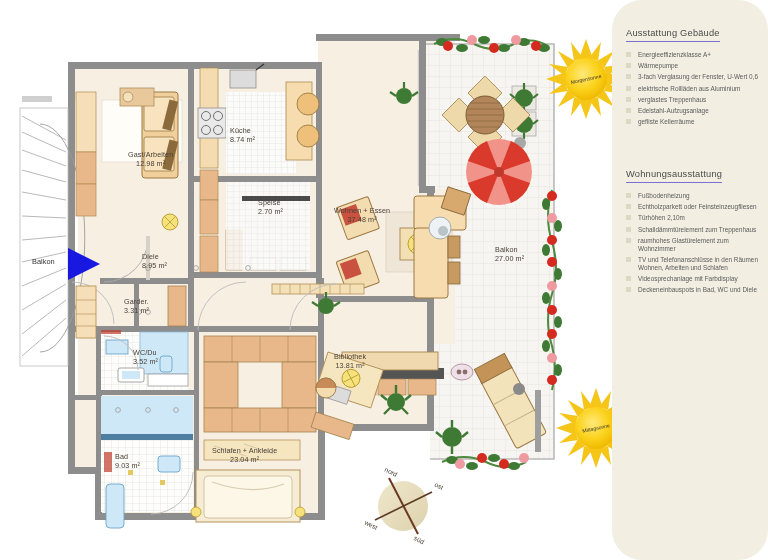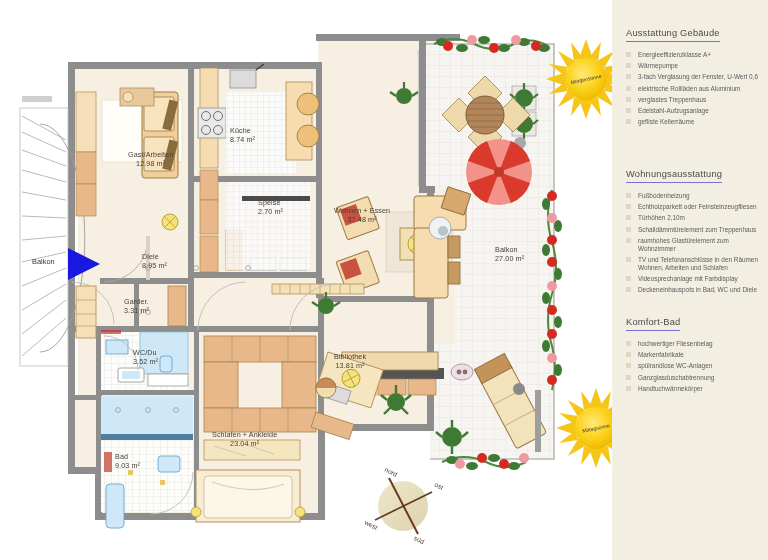--- a/index.html
+++ b/index.html
@@ -8,21 +8,21 @@
 
   
   #plan{position:absolute;left:0;top:0;width:612px;height:560px;background:#ffffff;}
   .svgwrap{position:absolute;left:0;top:0;}
 
   .rlabel{position:absolute;font-size:7.2px;line-height:9px;color:#4a4038;white-space:nowrap;letter-spacing:.1px;}
   .rlabel .nm{display:block;}
   .rlabel .ar{display:block;text-align:center;}
 
   
-  #sidebar{position:absolute;left:612px;top:0;width:156px;height:560px;background:#f2eee2;}
+  #sidebar{position:absolute;left:612px;top:0;width:156px;height:560px;background:#f2eee2;border-radius:30px;}
   .sec{position:absolute;left:14px;width:140px;}
   .sec h3{margin:0 0 4px 0;font-size:9.3px;font-weight:400;color:#4b4b4b;letter-spacing:.2px;
           padding-bottom:3px;border-bottom:1.4px solid #7b6fcf;display:inline-block;}
   .sec ul{list-style:none;margin:5px 0 0 0;padding:0;}
   .sec li{position:relative;padding-left:12px;margin-bottom:3.4px;font-size:6.4px;line-height:7.8px;color:#5b5b5b;}
   .sec li::before{content:"";position:absolute;left:0;top:1px;width:5px;height:5px;background:#ddd8c4;}
 
   .suntxt{font-size:5.1px;fill:#3d3228;font-family:"Liberation Sans",sans-serif;}
   .compasstxt{font-size:6.6px;fill:#4a3f33;font-family:"Liberation Sans",sans-serif;}
   .eingang{position:absolute;font-size:7.4px;color:#333;}
@@ -550,21 +550,21 @@
       <span class="ar">3.31 m²</span>
     </div>
     <div class="rlabel" style="left:133px;top:348px;">
       <span class="nm">WC/Du</span>
       <span class="ar">3.52 m²</span>
     </div>
     <div class="rlabel" style="left:115px;top:452px;">
       <span class="nm">Bad</span>
       <span class="ar">9.03 m²</span>
     </div>
-    <div class="rlabel" style="left:212px;top:430px;">
+    <div class="rlabel" style="left:212px;top:446px;">
       <span class="nm">Schlafen + Ankleide</span>
       <span class="ar">23.04 m²</span>
     </div>
     <div class="rlabel" style="left:334px;top:352px;">
       <span class="nm">Bibliothek</span>
       <span class="ar">13.81 m²</span>
     </div>
   </div>
 
   <div id="sidebar">
@@ -589,25 +589,15 @@
         <li>Echtholzparkett oder Feinsteinzeugfliesen</li>
         <li>Türhöhen 2,10m</li>
         <li>Schalldämmtürelement zum Treppenhaus</li>
         <li>raumhohes Glastürelement zum Wohnzimmer</li>
         <li>TV und Telefonanschlüsse in den Räumen Wohnen, Arbeiten und Schlafen</li>
         <li>Videosprechanlage mit Farbdisplay</li>
         <li>Deckeneinbauspots in Bad, WC und Diele</li>
       </ul>
     </div>
 
-    <div class="sec" style="top:311px;">
-      <h3>Komfort-Bad</h3>
-      <ul>
-        <li>hochwertiger Fliesenbelag</li>
-        <li>Markenfabrikate</li>
-        <li>spülrandlose WC-Anlagen</li>
-        <li>Ganzglasduschabtrennung</li>
-        <li>Handtuchwärmekörper</li>
-      </ul>
-    </div>
 
   </div>
 </div>
 
 </body></html>

